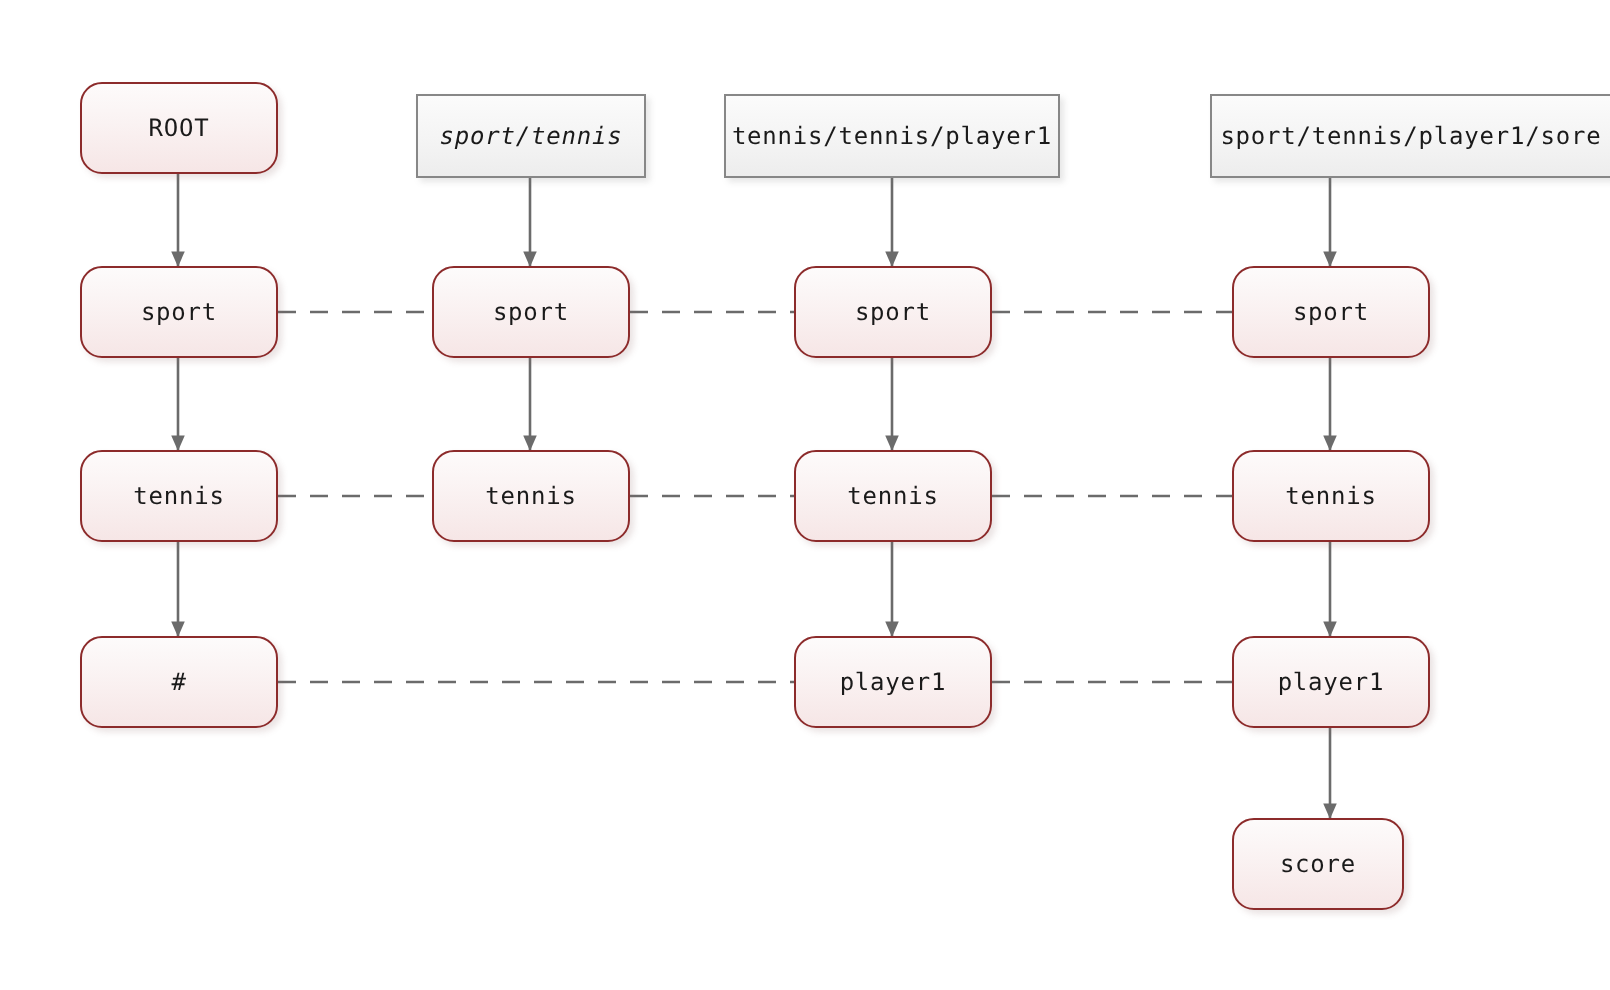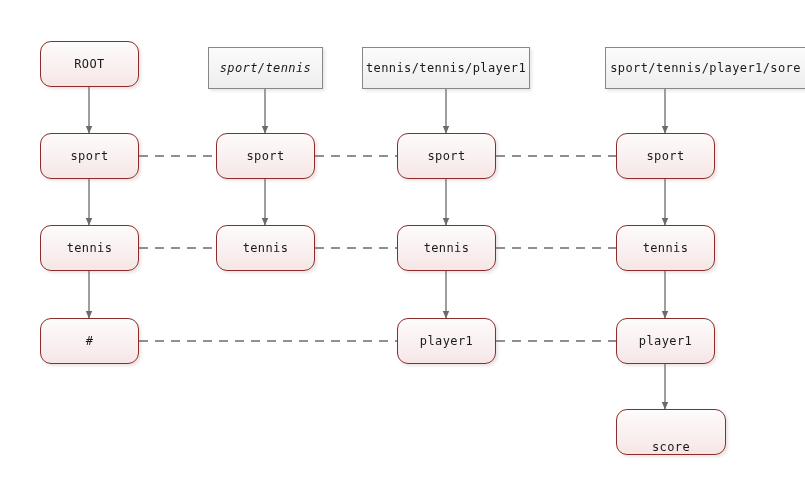--- a/index.html
+++ b/index.html
@@ -129,18 +129,18 @@
       </div>
       <div class="node trie" style="left: 616px; top: 133px; width: 99px; height: 46px;">
         <span>sport</span>
       </div>
       <div class="node trie" style="left: 616px; top: 225px; width: 99px; height: 46px;">
         <span>tennis</span>
       </div>
       <div class="node trie" style="left: 616px; top: 318px; width: 99px; height: 46px;">
         <span>player1</span>
       </div>
-      <div class="node trie" style="left: 616px; top: 409px; width: 110px; height: 46px; align-items: flex-end;">
+      <div class="node trie" style="left: 616px; top: 409px; width: 86px; height: 46px;">
         <span>score</span>
       </div>
     </div>
 
 </div>
 
 </body></html>

